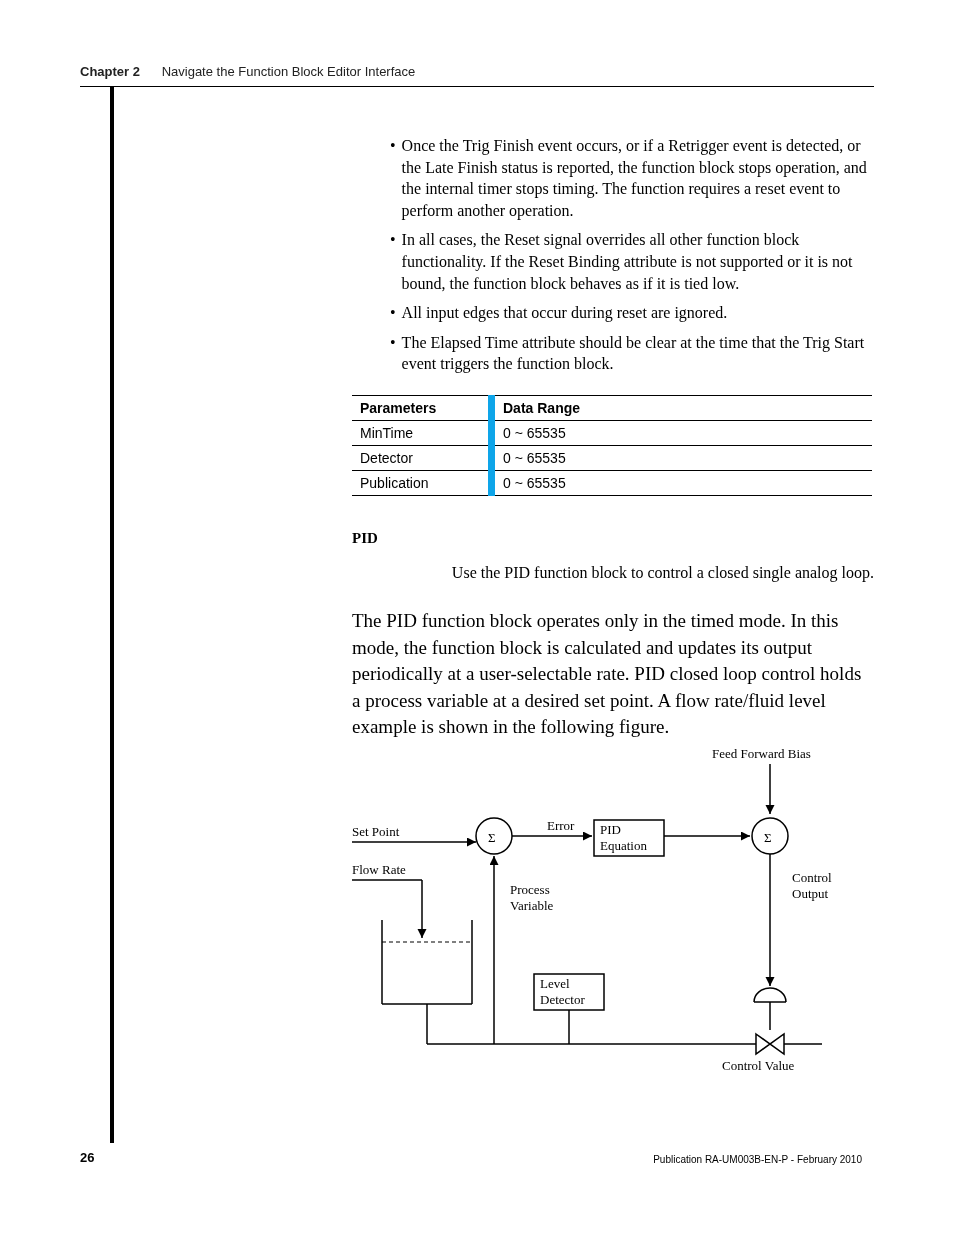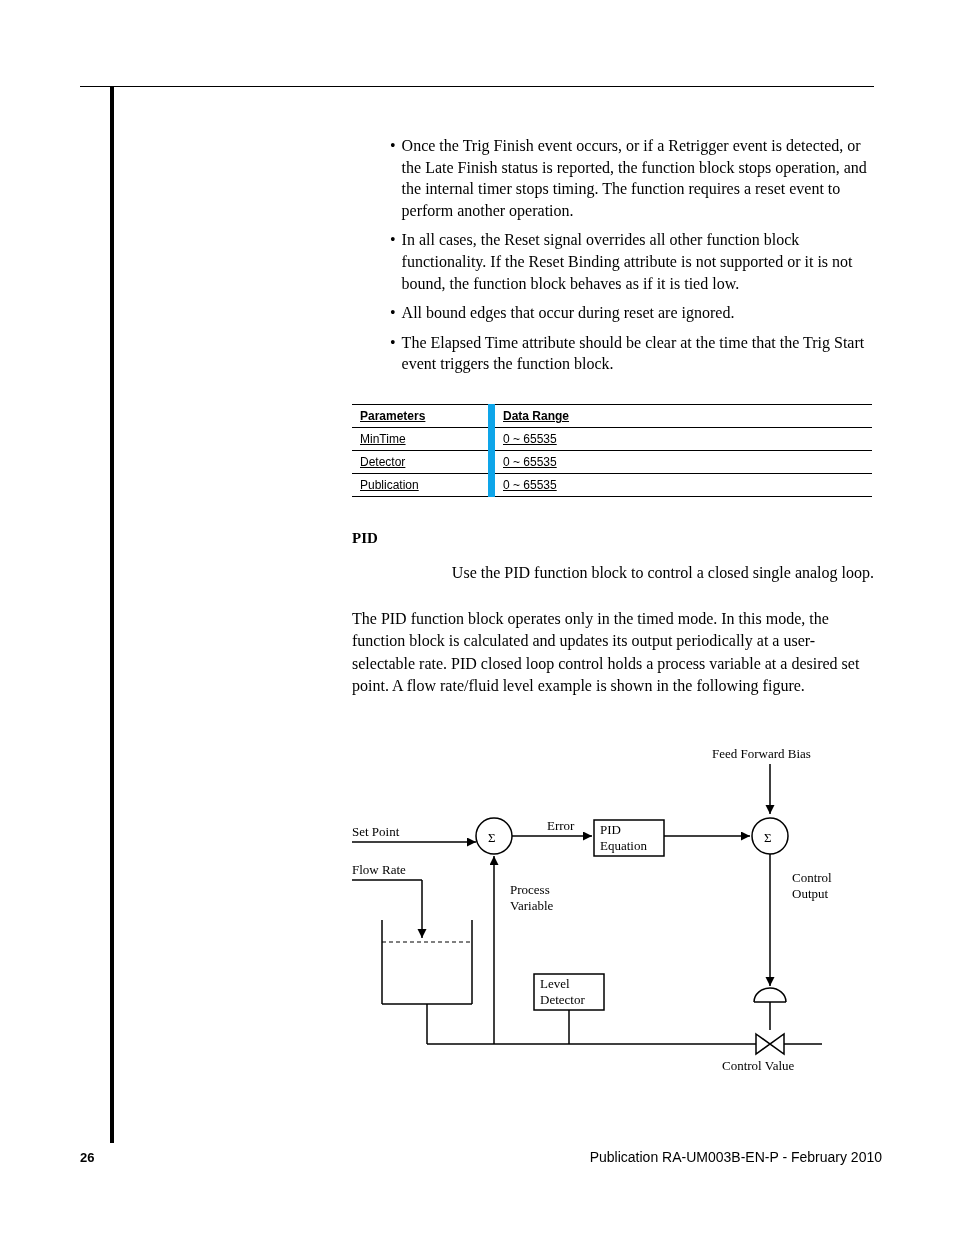--- a/index.html
+++ b/index.html
@@ -53,26 +53,25 @@
   .body-list .item {
     display: flex;
     gap: 6px;
     margin-bottom: 8px;
   }
   .body-list .bullet { flex: 0 0 auto; }
   .table {
     position: absolute;
     left: 352px;
     right: 80px;
-    top: 404px;
-    font-family: Arial, Helvetica, sans-serif;
-    font-size: 12px;
+    top: 395px;
+    font-family: Arial, Helvetica, sans-serif;
+    font-size: 14px;
     border-collapse: collapse;
     width: 520px;
-    text-decoration: underline;
   }
   .table th, .table td {
     border-top: 1px solid #000;
     border-bottom: 1px solid #000;
     padding: 4px 8px;
     text-align: left;
   }
   .table th { font-weight: bold; }
   .col-sep { border-left: 7px solid #0ea5e9; }
   .pid-head {
@@ -90,21 +89,21 @@
     top: 562px;
     font-size: 16px;
     line-height: 1.4;
     text-align: right;
   }
   .pid-para2 {
     position: absolute;
     left: 352px;
     right: 80px;
     top: 608px;
-    font-size: 16px;
+    font-size: 19px;
     line-height: 1.4;
   }
   .figure {
     position: absolute;
     left: 352px;
     top: 744px;
     width: 520px;
     height: 350px;
   }
   .figure svg { width: 520px; height: 350px; }
@@ -113,46 +112,51 @@
     position: absolute;
     left: 80px;
     bottom: 70px;
     font-family: Arial, Helvetica, sans-serif;
     font-size: 13px;
     font-weight: bold;
     margin-top: 12px;
   }
   .footer-right {
     position: absolute;
-    right: 72px;
+    right: 92px;
     bottom: 70px;
     font-family: Arial, Helvetica, sans-serif;
-    font-size: 14px;
+    font-size: 10px;
   }
 </style>
 </head>
 <body>
 
 <div class="page">
 
+  <div class="header">
+    <span class="chapter-label">Chapter 2</span>
+    &nbsp;&nbsp;&nbsp;&nbsp;
+    <span>Navigate the Function Block Editor Interface</span>
+  </div>
   <div class="hr"></div>
   <div class="vr"></div>
 
   <div class="body-list">
     <div class="item">
       <span class="bullet">•</span>
       <span>Once the Trig Finish event occurs, or if a Retrigger event is detected, or the Late Finish status is reported, the function block stops operation, and the internal timer stops timing. The function requires a reset event to perform another operation.</span>
     </div>
     <div class="item">
       <span class="bullet">•</span>
       <span>In all cases, the Reset signal overrides all other function block functionality. If the Reset Binding attribute is not supported or it is not bound, the function block behaves as if it is tied low.</span>
     </div>
     <div class="item">
       <span class="bullet">•</span>
-      <span>All bound edges that occur during reset are ignored.</span>
+      <span>All input edges that occur during reset are ignored.</span>
     </div>
     <div class="item">
       <span class="bullet">•</span>
       <span>The Elapsed Time attribute should be clear at the time that the Trig Start event triggers the function block.</span>
     </div>
   </div>
 
   <table class="table">
     <tbody>
         <tr>

